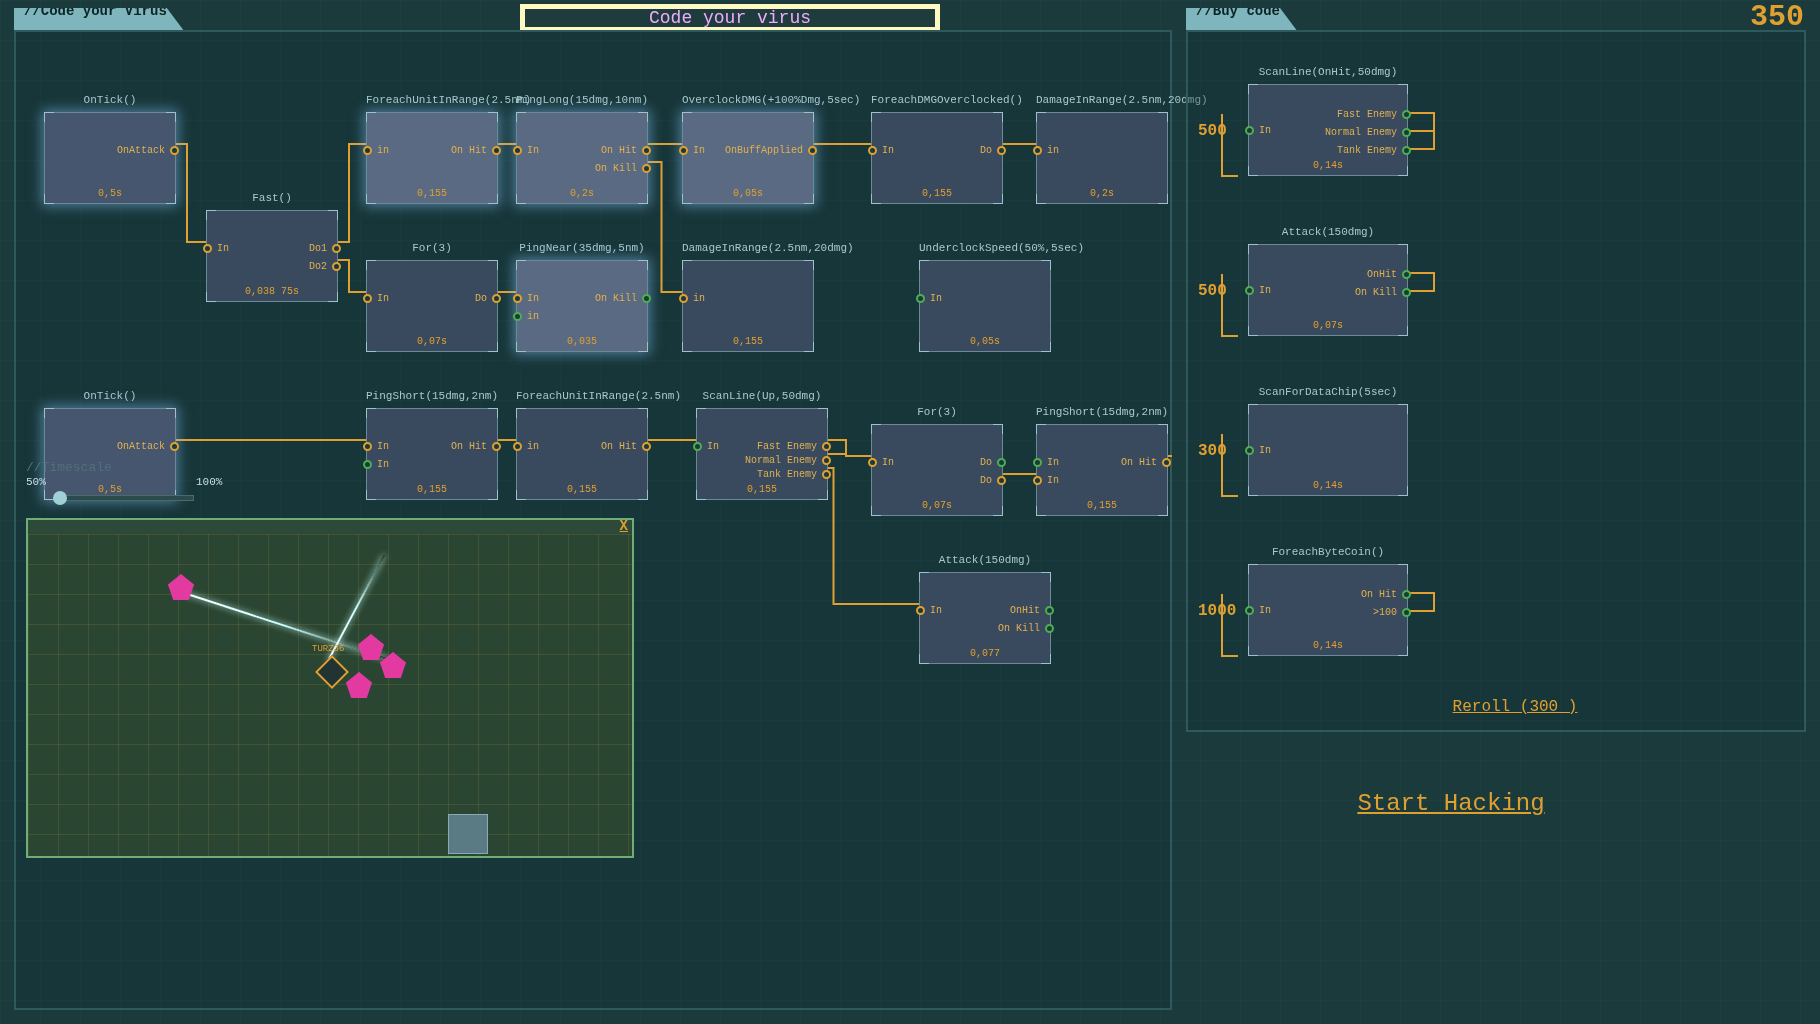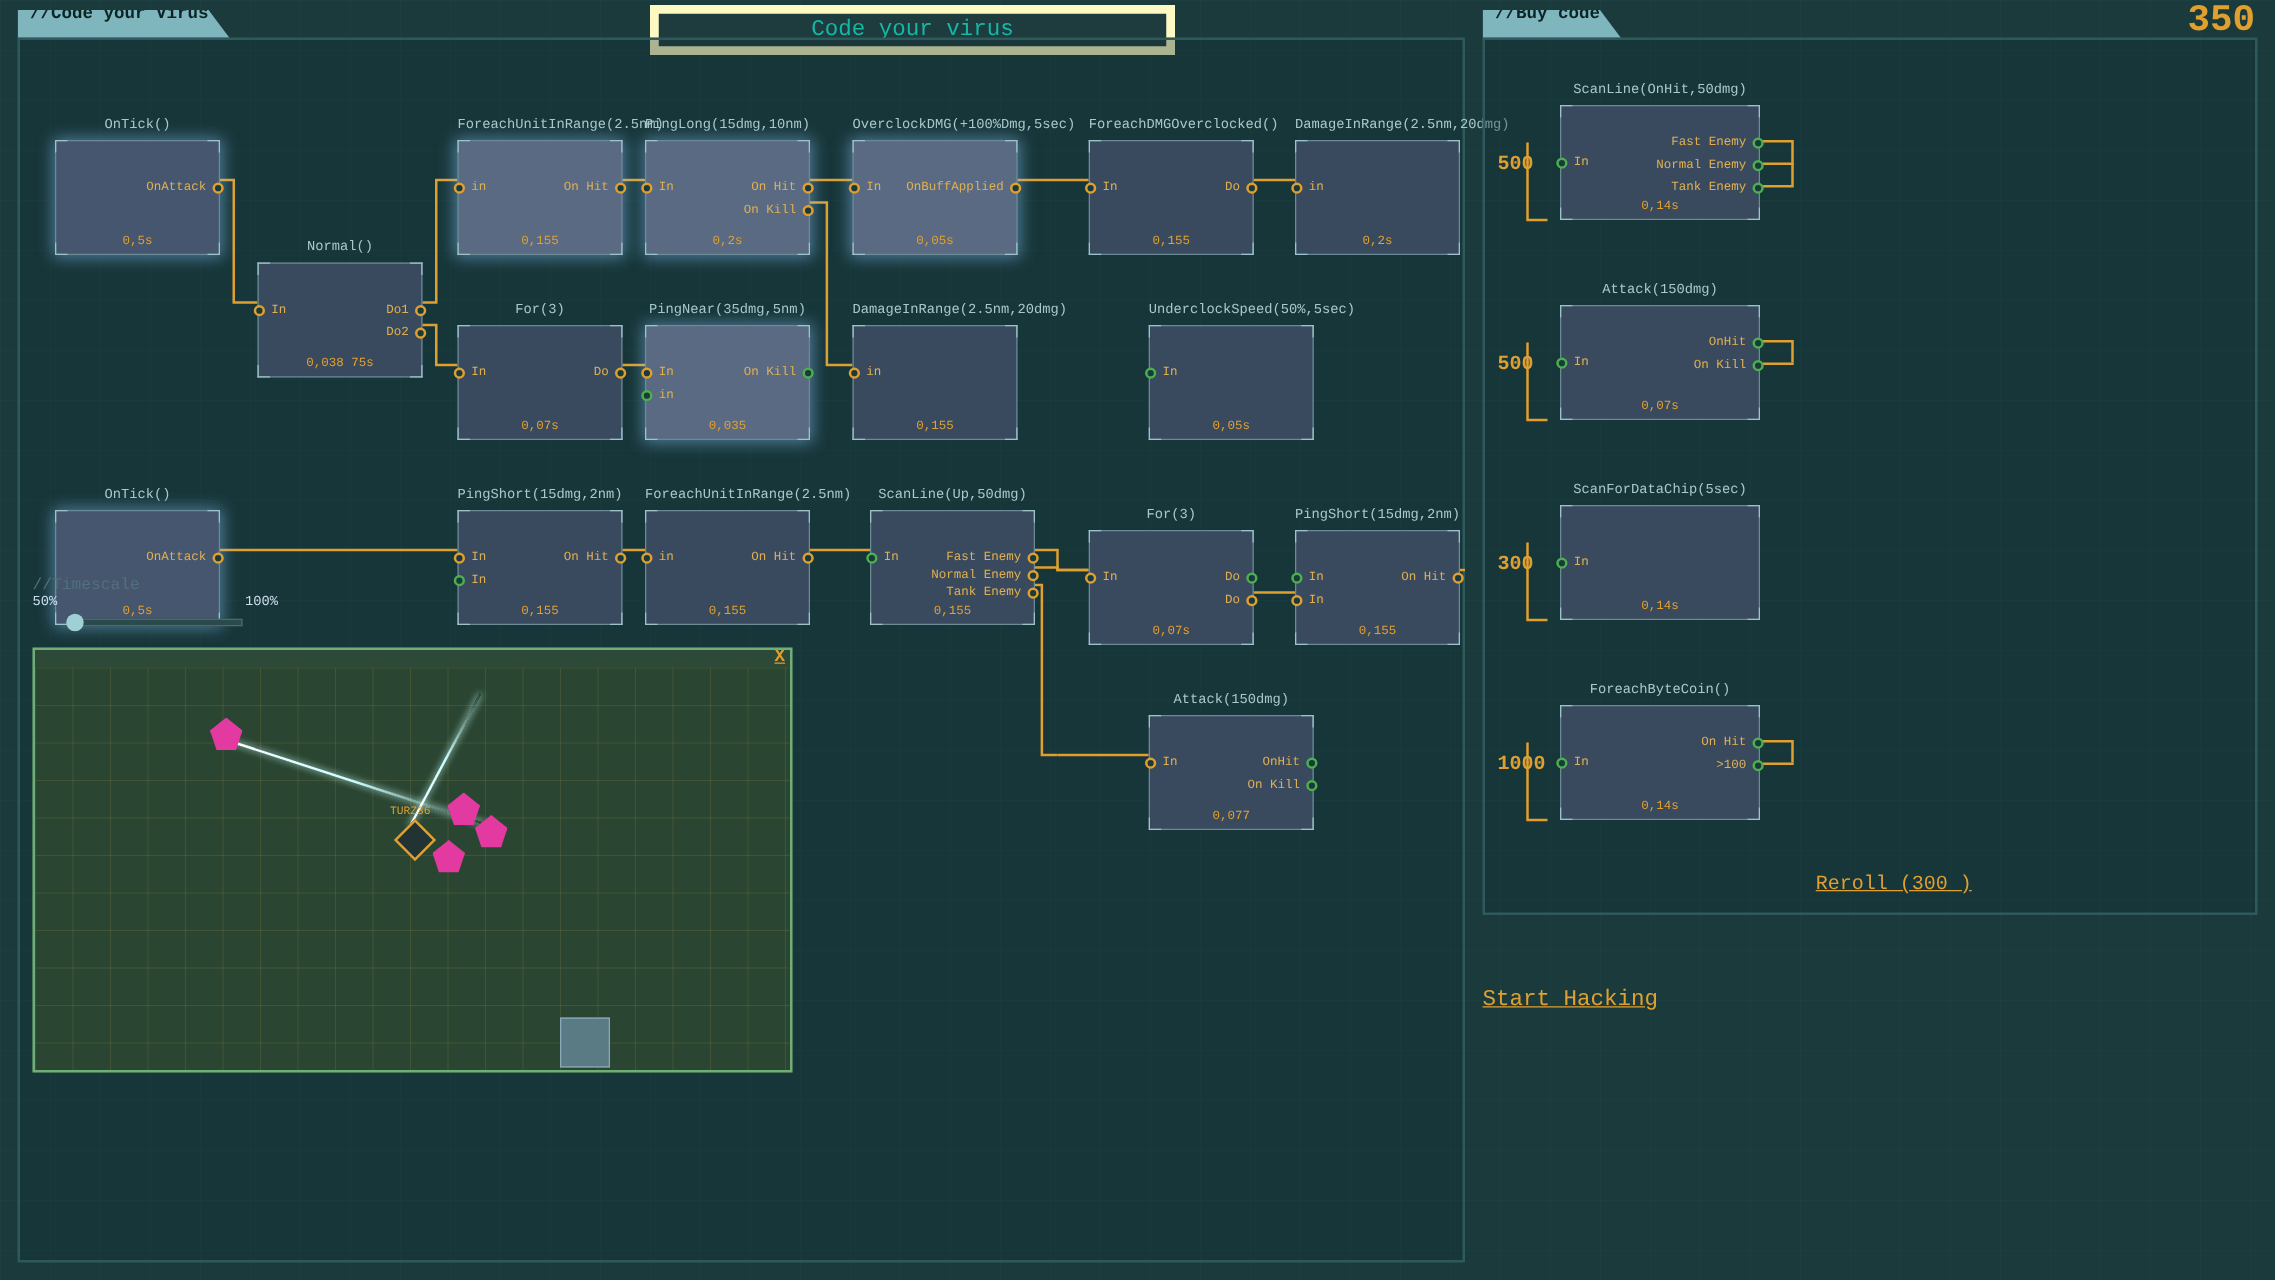--- a/index.html
+++ b/index.html
@@ -10,24 +10,24 @@
     color: #b8d4d8;
     position: relative;
     background-image:
       linear-gradient(rgba(60,100,100,.1) 1px, transparent 1px),
       linear-gradient(90deg, rgba(60,100,100,.1) 1px, transparent 1px);
     background-size: 40px 40px;
   }
 
   
   .top-title {
-    position: absolute; left: 520px; top: 4px; width: 420px; height: 40px;
-    border: 7px solid #fef9c3; background: #1e3c3e;
+    position: absolute; left: 520px; top: 4px; width: 420px; height: 28px;
+    border: 5px solid #fef9c3; background: #1e3c3e;
     display: flex; align-items: center; justify-content: center;
-    font-size: 18px; color: #14b8a6;
+    font-size: 18px; color: #f0abfc;
   }
 
   
   .tab {
     position: absolute; top: 8px; height: 24px;
     background: #7fb6bd;
     color: #0d2426;
     font-size: 14px; font-weight: bold;
     display: flex; align-items: center; padding: 0 18px 18px 10px;
     clip-path: polygon(0 0, calc(100% - 18px) 0, 100% 100%, 0 100%);
@@ -97,22 +97,22 @@
   .shop-node { width: 160px; }
   .price {
     position:absolute; left:-50px; top:38px;
     color:#e0a030; font-size:16px; font-weight:bold;
   }
   .reroll {
     position:absolute; bottom:14px; left:0; right:0; text-align:center;
     color:#e0a030; font-size:16px; text-decoration:underline; cursor:pointer;padding-left:38px;
   }
   .start-hacking {
-    position:absolute; left:1186px; top:790px; width:620px; text-align:left;
-    color:#e0a030; font-size:18px; text-decoration:underline; cursor:pointer;
+    position:absolute; left:1141px; top:790px; width:620px; text-align:center;
+    color:#e0a030; font-size:24px; text-decoration:underline; cursor:pointer;
   }
 
   
   .timescale {
     position:absolute; left:10px; top:428px; width:200px;
     font-size:13px; color:#50707a;
   }
   .timescale .track {
     position:relative; margin-top:20px; height:6px; width:140px;
     background:#2a4a4c; border:1px solid #4a6a6c; left:28px;
@@ -200,21 +200,21 @@
           <div class="node-corner nc-bl"></div>
           <div class="node-corner nc-br"></div>
           <div class="port right" style="top: 32px;">
             <span class="dot"></span>
             <span class="port-label">OnAttack</span>
           </div>
           <div class="node-footer">0,5s</div>
         </div>
       </div>
       <div class="node" style="left: 190px; top: 178px;">
-        <div class="node-title">Normal()</div>
+        <div class="node-title">Fast()</div>
         <div class="node-body">
           <div class="node-corner nc-tl"></div>
           <div class="node-corner nc-tr"></div>
           <div class="node-corner nc-bl"></div>
           <div class="node-corner nc-br"></div>
           <div class="port left" style="top: 32px;">
             <span class="dot"></span>
             <span class="port-label">In</span>
           </div>
           <div class="port right" style="top: 32px;">

